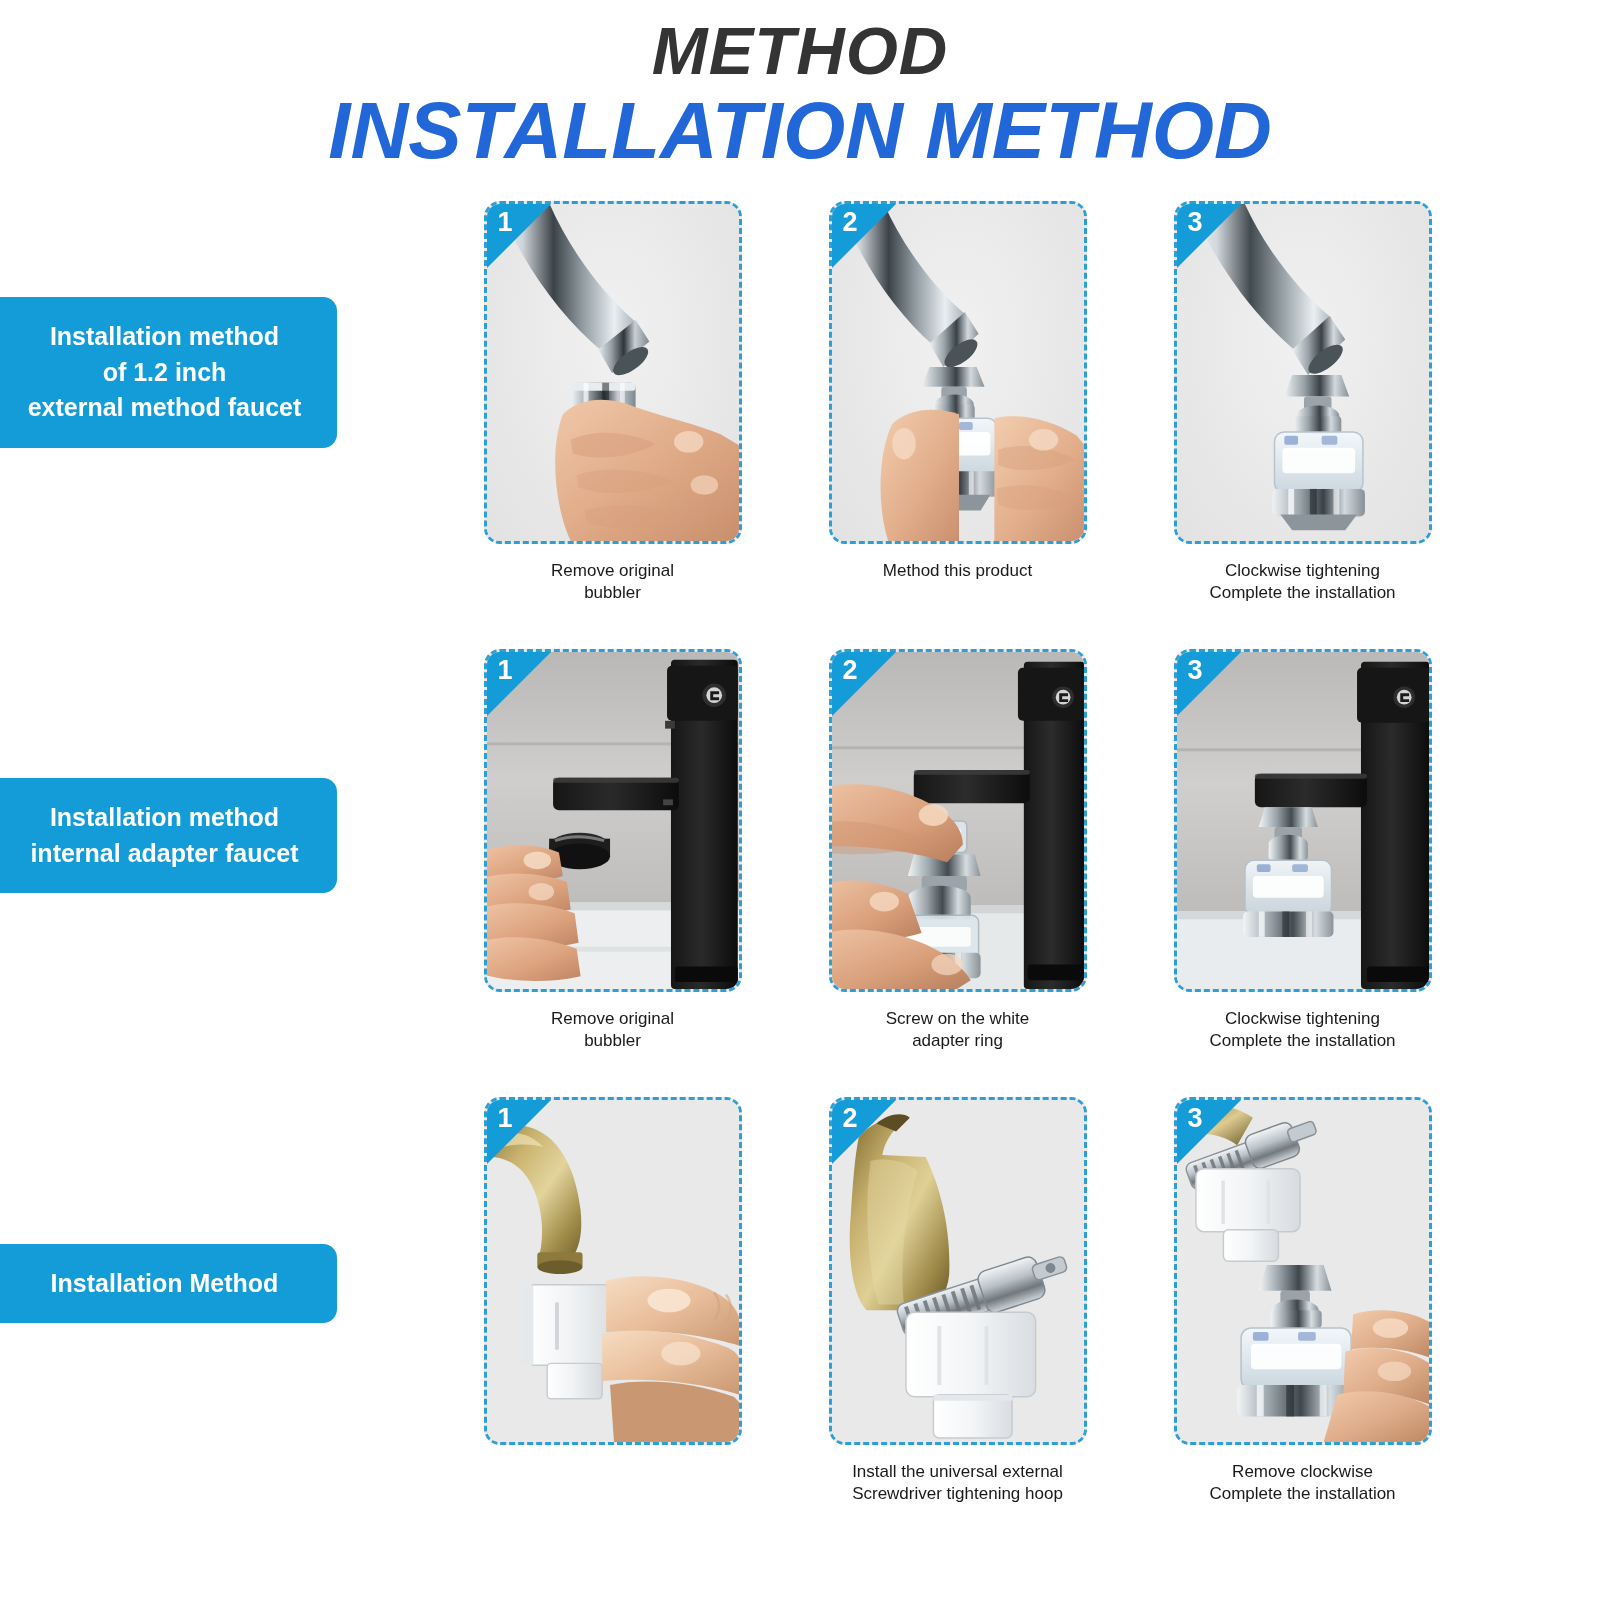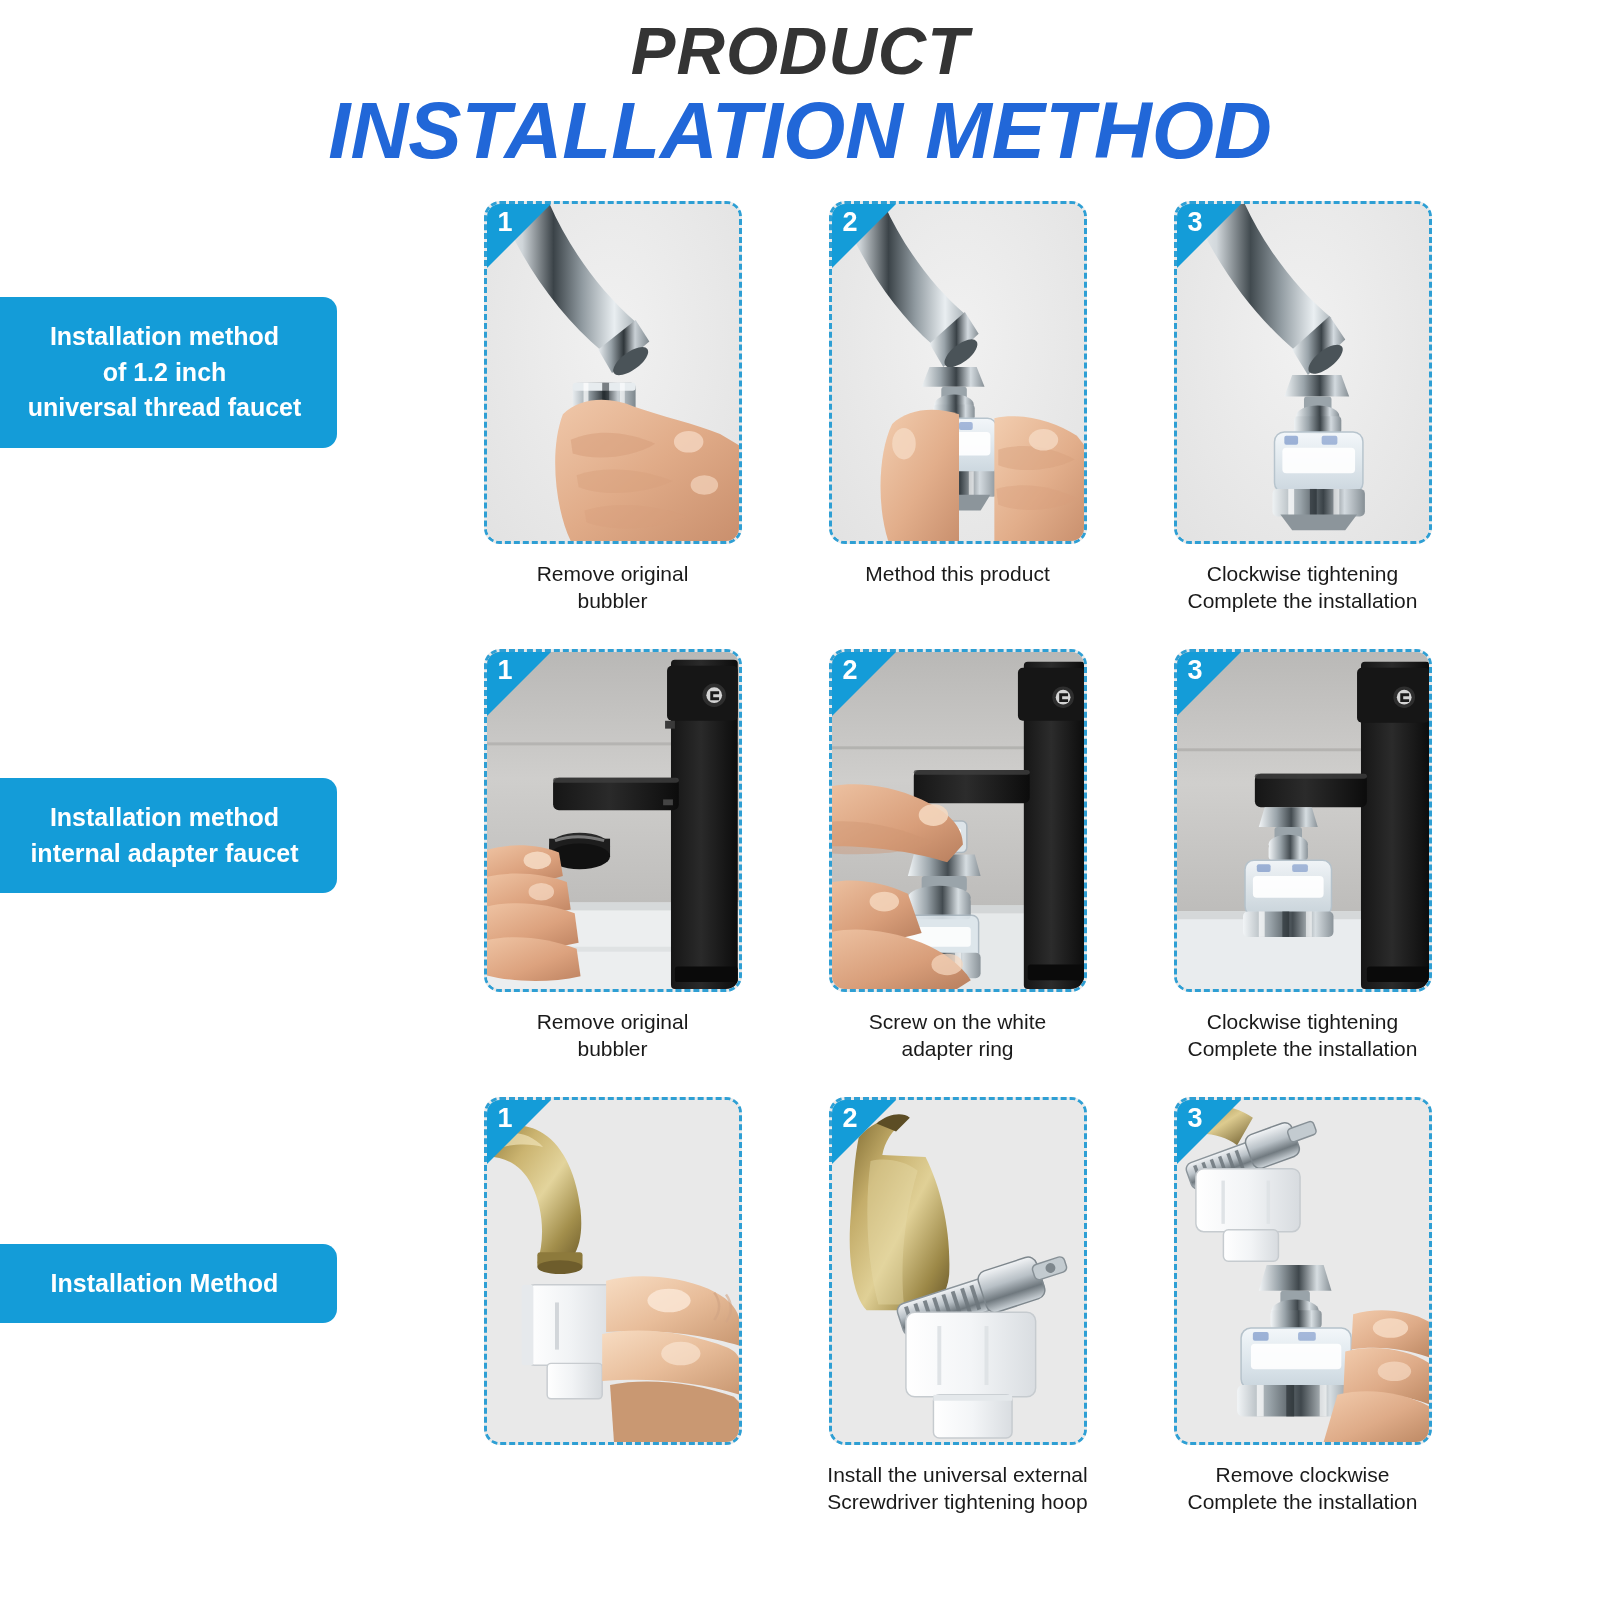--- a/index.html
+++ b/index.html
@@ -117,21 +117,21 @@
     color: #ffffff;
     font-size: 27px;
     font-weight: bold;
     z-index: 7;
     line-height: 1;
   }
 
   .caption {
     margin-top: 16px;
     text-align: center;
-    font-size: 21px;
+    font-size: 17px;
     color: #1a1a1a;
     line-height: 1.32;
     width: 330px;
   }
 
   
   .photo { position: absolute; inset: 0; }
 
   
   .bg-studio {
@@ -144,33 +144,33 @@
   .bg-plain { position: absolute; inset: 0; background: #e9e9e9; }
 
   svg.art { position: absolute; inset: 0; width: 100%; height: 100%; display: block; }
 </style>
 </head>
 <body>
 
 <div class="page">
 
   <div class="header">
-    <div class="title-line-1">PRODUCT</div>
+    <div class="title-line-1">METHOD</div>
     <div class="title-line-2">INSTALLATION METHOD</div>
   </div>
 
   <div class="rows">
 
     <div class="row row-1">
 
       <div class="label-col">
         <div class="side-label">
           <div>Installation method</div>
           <div>of 1.2 inch</div>
-          <div>universal thread faucet</div>
+          <div>external method faucet</div>
         </div>
       </div>
 
       <div class="panels">
 
         <div class="panel-wrap">
           <div class="panel">
             <div class="photo">
               <div class="bg-studio"></div>
               <svg class="art" viewBox="0 0 258 343" preserveAspectRatio="xMidYMid slice">

